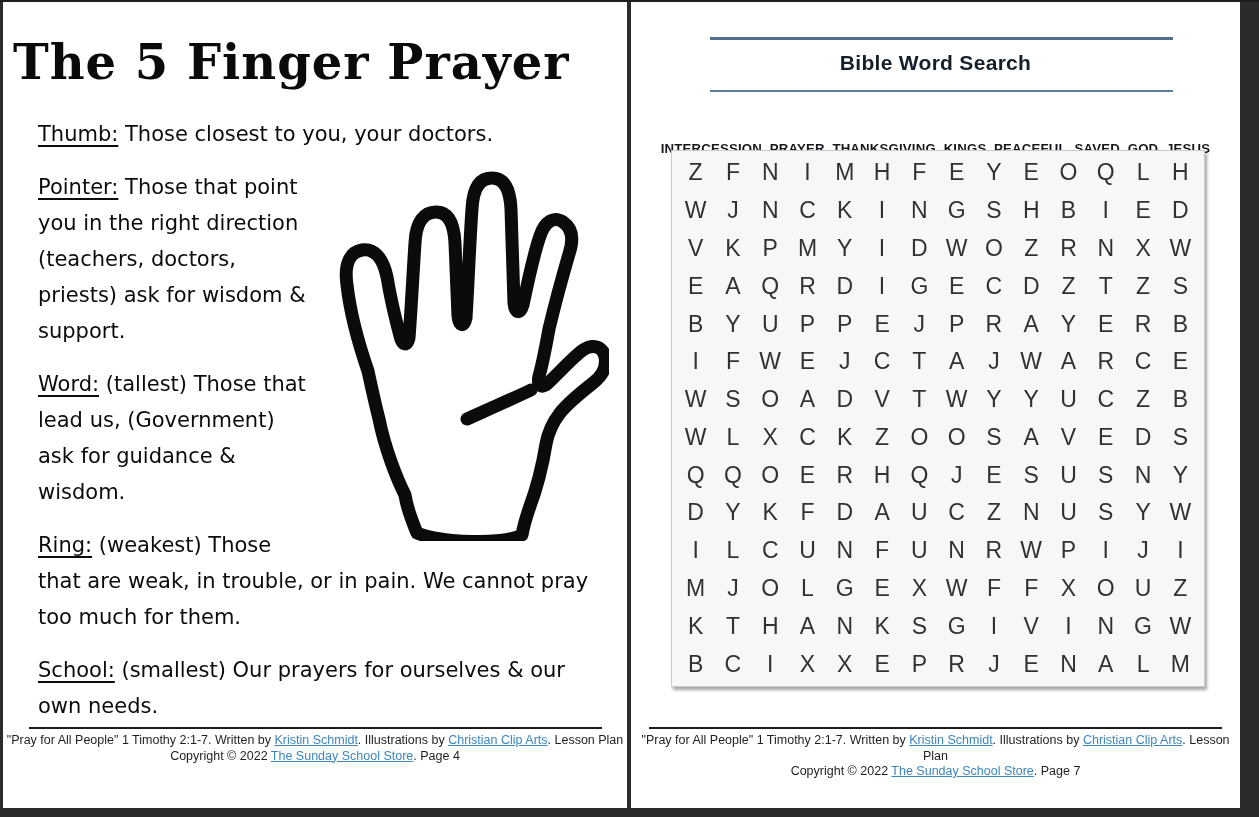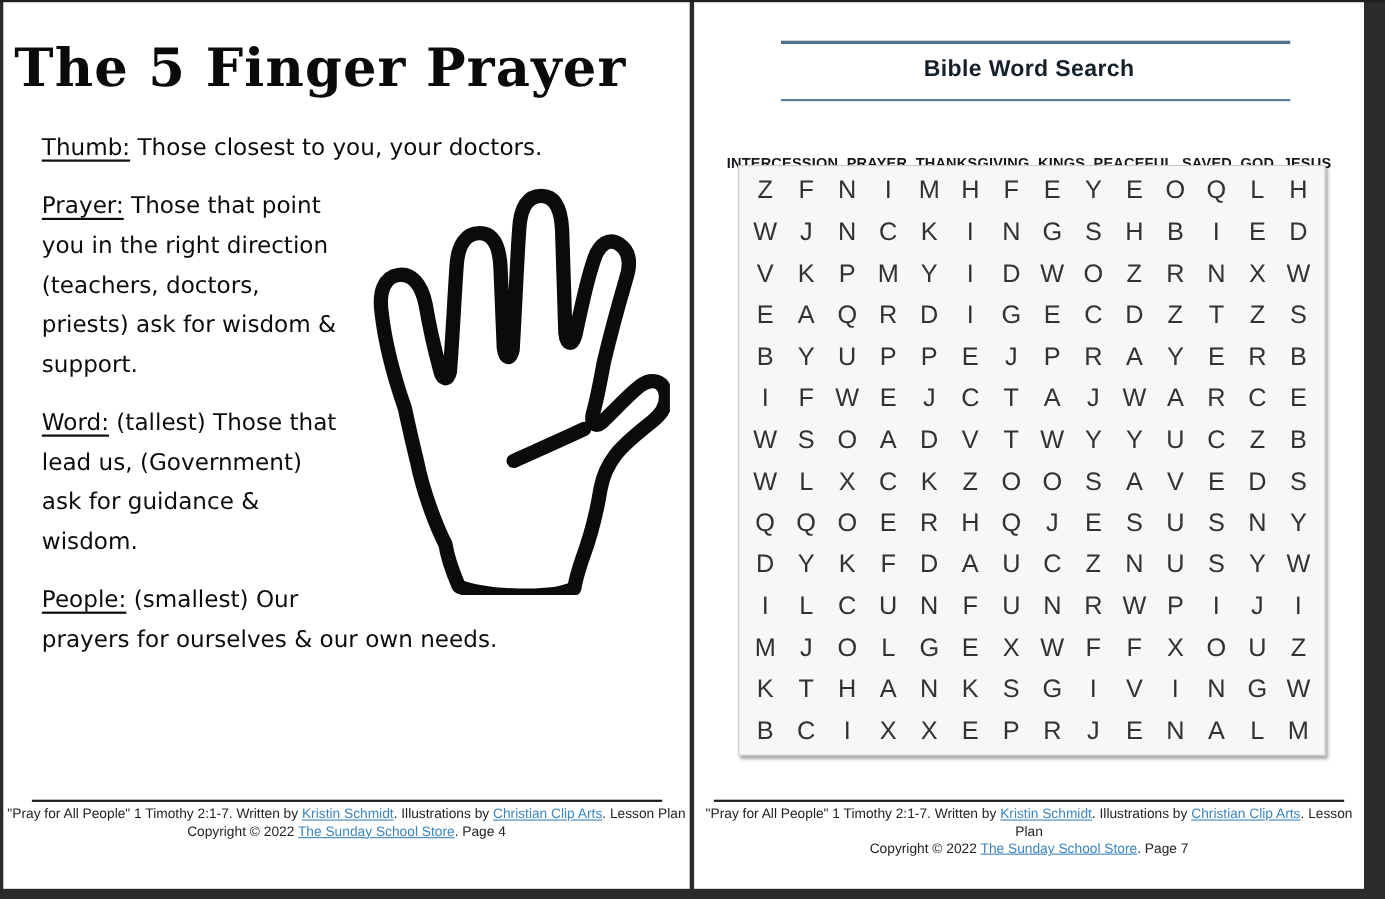--- a/index.html
+++ b/index.html
@@ -88,32 +88,36 @@
               C 236,261 231,272 229,283
               C 225,308 218,332 212,348
               C 208,360 206,368 205,374
               C 185,384 125,382 100,372 Z"></path>
             <path fill="none" d="M 150,258 C 170,249 195,238 214,229"></path>
           </g>
         </svg>
       </div>
 
       <p class="lp-para">
-        <span class="lp-lead">Prayer:</span>
+        <span class="lp-lead">Pointer:</span>
         <span>Those that point you in the right direction (teachers, doctors, priests) ask for wisdom &amp; support.</span>
       </p>
 
       <p class="lp-para">
         <span class="lp-lead">Word:</span>
         <span>(tallest) Those that lead us, (Government) ask for guidance &amp; wisdom.</span>
       </p>
 
-
-      <p class="lp-para">
-        <span class="lp-lead">People:</span>
+      <p class="lp-para">
+        <span class="lp-lead">Ring:</span>
+        <span>(weakest) Those that are weak, in trouble, or in pain. We cannot pray too much for them.</span>
+      </p>
+
+      <p class="lp-para">
+        <span class="lp-lead">School:</span>
         <span>(smallest) Our prayers for ourselves &amp; our own needs.</span>
       </p>
     </div>
 
     <div class="pg-footer">
       <div class="footer-rule"></div>
       <div class="footer-text">
         <span>"Pray for All People" 1 Timothy 2:1-7. Written by </span><a class="f-link">Kristin Schmidt</a><span>. Illustrations by </span><a class="f-link">Christian Clip Arts</a><span>. Lesson Plan</span><br>
         <span>Copyright © 2022 </span><a class="f-link">The Sunday School Store</a><span>. Page 4</span>
       </div>

